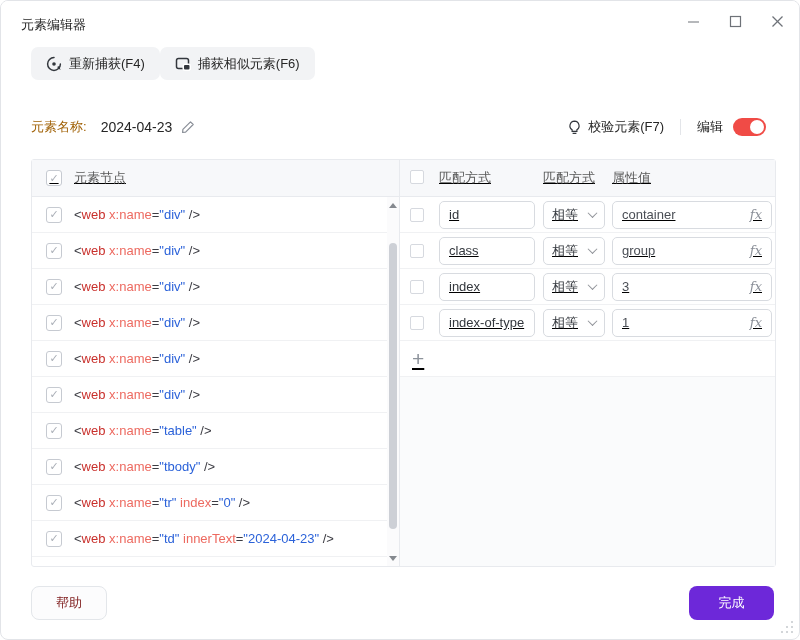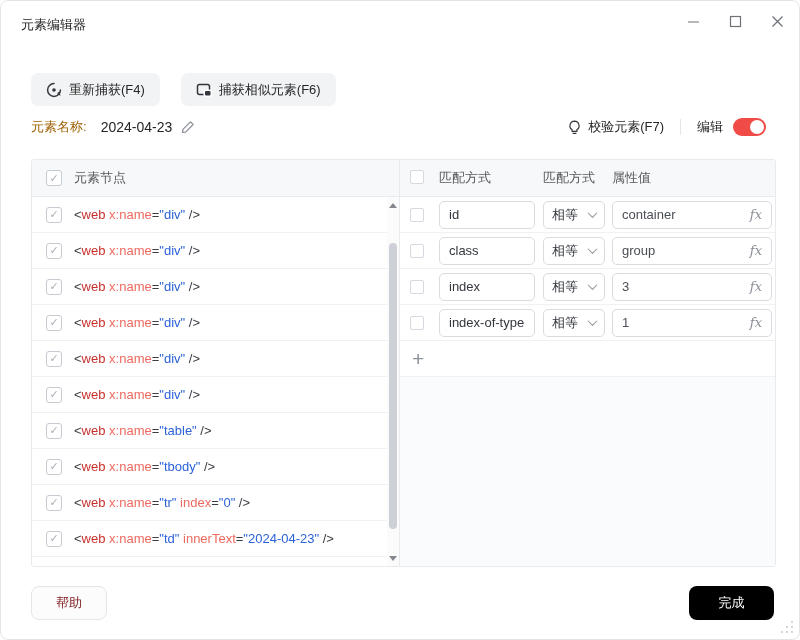--- a/index.html
+++ b/index.html
@@ -7,42 +7,42 @@
   #win {
     position:relative; width:800px; height:640px; background:#fff;
     border:1px solid #e2e4e8; border-radius:8px; overflow:hidden;
   }
   
   .titlebar { position:absolute; left:0; top:0; right:0; height:44px; background:#fff; }
   .title { position:absolute; left:20px; top:15px; font-size:13px; color:#262626; }
   .winctrls { position:absolute; right:14px; top:12px; display:flex; gap:26px; align-items:center; }
   .winbtn { width:16px; height:16px; display:flex; align-items:center; justify-content:center; cursor:pointer; }
   
-  .toolbar { position:absolute; left:30px; top:72px; display:flex; gap:21px;align-items:flex-end; }
+  .toolbar { position:absolute; left:30px; top:46px; display:flex; gap:0;align-items:flex-end; }
   .tbtn {
     display:flex; align-items:center; gap:7px; height:33px; padding:0 15px;
     background:#f2f3f5; border-radius:7px; font-size:13px; color:#262626; cursor:pointer;
   }
   
   .namerow { position:absolute; left:30px; top:112px; height:28px; display:flex; align-items:center; }
   .name-label { font-size:13px; color:#a16207; }
   .name-value { font-size:14px; color:#262626; margin-left:14px; }
   .pencil { margin-left:9px; display:flex; cursor:pointer; }
   .rightactions { position:absolute; right:33px; top:112px; height:28px; display:flex; align-items:center; }
   .verify { display:flex; align-items:center; gap:6px; font-size:13px; color:#262626; cursor:pointer; }
   .vdiv { width:1px; height:16px; background:#e3e5e9; margin:0 16px; }
   .edit-label { font-size:13px; color:#262626; }
   .toggle {
     position:relative; width:33px; height:18px; border-radius:9px; background:#f04b46;
     margin-left:10px; cursor:pointer;
   }
   .toggle .knob { position:absolute; right:2px; top:2px; width:14px; height:14px; border-radius:50%; background:#fff; }
   
   .main { position:absolute; left:30px; top:158px; width:745px; height:408px;
-    border:1px solid #e8eaee; border-radius:3px; display:flex; background:#fff; }
+    border:1px solid #e8eaee; border-radius:3px; display:flex; background:#fff;text-decoration:underline; }
   .pane-left { width:368px; border-right:1px solid #e8eaee; position:relative; overflow:hidden; }
   .pane-right { flex:1; position:relative; display:flex; flex-direction:column; overflow:hidden; }
   .phead { height:37px; background:#f7f8fa; border-bottom:1px solid #e8eaee;
     display:flex; align-items:center; }
   .pane-left .phead { padding-left:14px; }
   .phead-label { font-size:13px; color:#595959; margin-left:12px; }
   
   .cb { width:16px; height:16px; border:1px solid #c6cad1; border-radius:3px; background:#fff;
     display:inline-flex; align-items:center; justify-content:center; flex:0 0 auto; cursor:pointer; }
   .cb.checked::after { content:"\2713"; font-size:11px; color:#a9aeb6; line-height:1; }
@@ -83,21 +83,21 @@
     font-size:13px; color:#4a4e55; cursor:text; }
   .fx { font-family:"DejaVu Serif",serif; font-style:italic; font-size:13px; color:#8a8f98; cursor:pointer; }
   .add-row { height:36px; display:flex; align-items:center; border-bottom:1px solid #f0f1f3; }
   .add-btn { margin-left:12px; font-size:21px; color:#8d939b; line-height:1; cursor:pointer; font-weight:400; }
   .attr-empty { flex:1; background:#fafbfc; }
   
   .footer-help { position:absolute; left:30px; top:585px; width:76px; height:34px;
     border:1px solid #e3e6ea; border-radius:8px; background:#fcfcfd; display:flex; align-items:center;
     justify-content:center; font-size:13px; color:#7f1d1d; cursor:pointer; }
   .footer-done { position:absolute; right:25px; top:585px; width:85px; height:34px;
-    border-radius:8px; background:#000000; display:flex; align-items:center; justify-content:center;
+    border-radius:8px; background:#6d28d9; display:flex; align-items:center; justify-content:center;
     font-size:13px; color:#fff; cursor:pointer;margin-left:12px; }
   .grip { position:absolute; right:4px; bottom:4px; }
   svg { display:block; }
 </style>
 </head>
 <body>
 
 <div id="win">
 
   <div class="titlebar">

